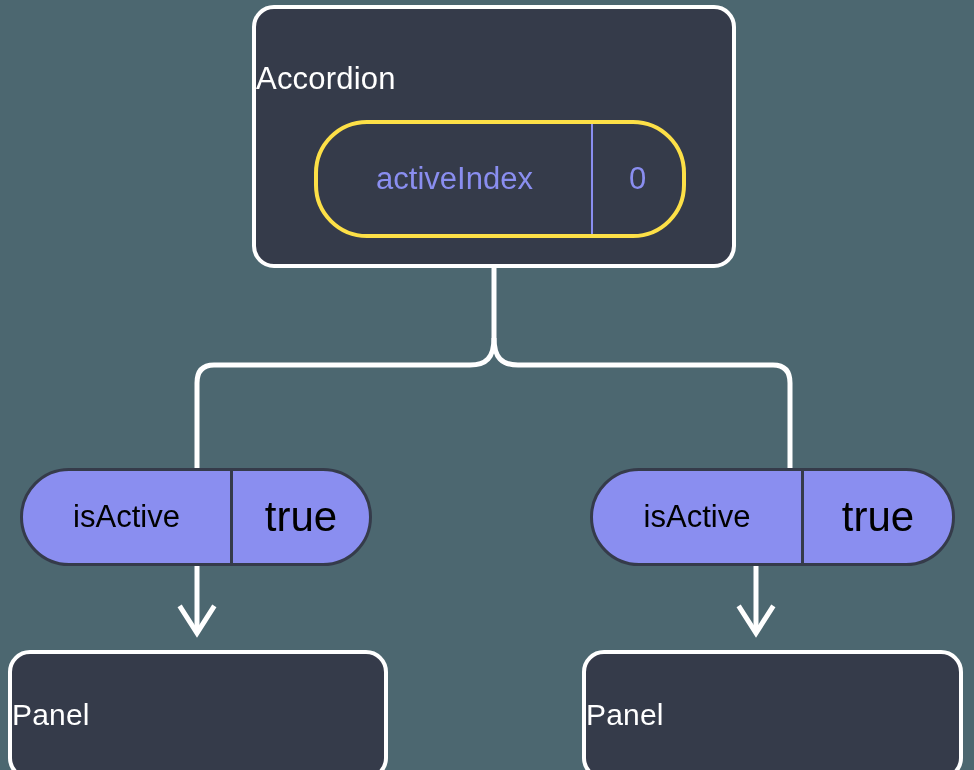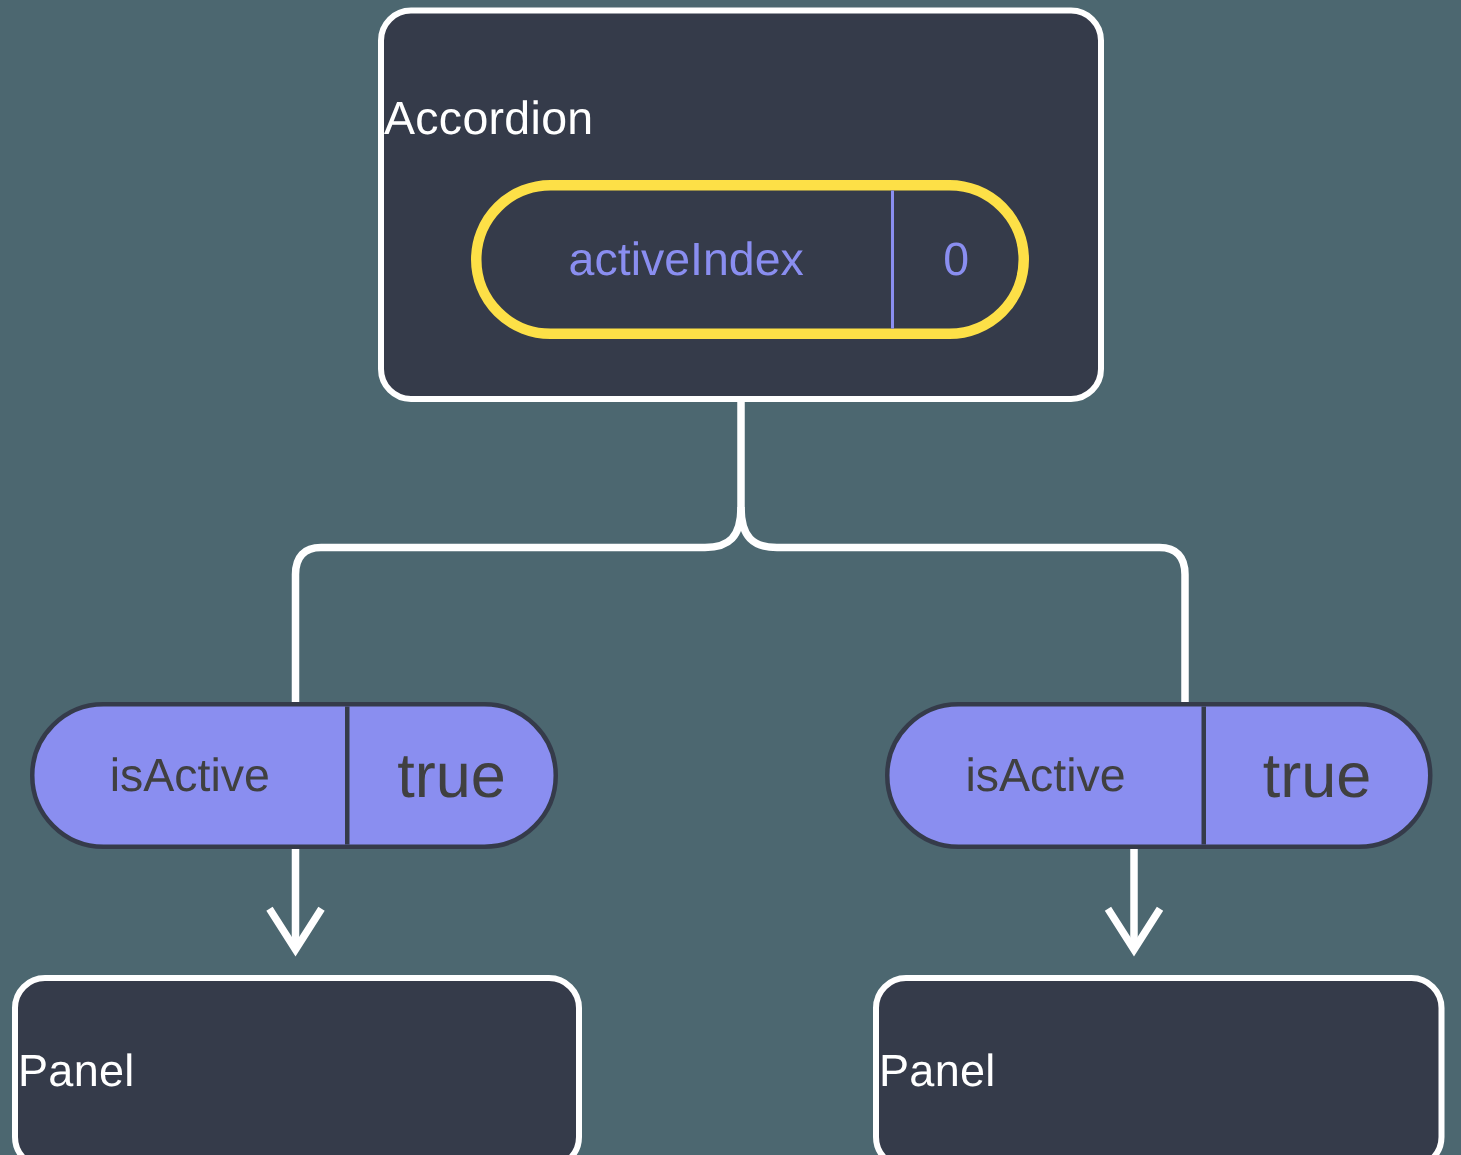--- a/index.html
+++ b/index.html
@@ -57,22 +57,22 @@
   #accordion-title {
     top: 52px;
   }
 
   
   .state-pill-outline {
     position: absolute;
     left: 58px;
     top: 111px;
     width: 372px;
-    height: 106px;
-    border: 7px solid #fde047;
+    height: 118px;
+    border: 4px solid #fde047;
     border-radius: 53px;
     box-sizing: border-box;
     display: flex;
     align-items: stretch;
     color: #8a8ef0;
   }
   .state-pill-outline .key {
     flex: 0 0 275px;
     display: flex;
     align-items: center;
@@ -91,21 +91,21 @@
 
   
   .prop-pill {
     position: absolute;
     background: #8a8ef0;
     border: 3px solid #353b4a;
     border-radius: 52px;
     box-sizing: border-box;
     display: flex;
     align-items: stretch;
-    color: #404040;
+    color: #000000;
   }
   .prop-pill .key {
     display: flex;
     align-items: center;
     justify-content: center;
     font-size: 31px;
     border-right: 3px solid #353b4a;
     box-sizing: border-box;
   }
   .prop-pill .val {

